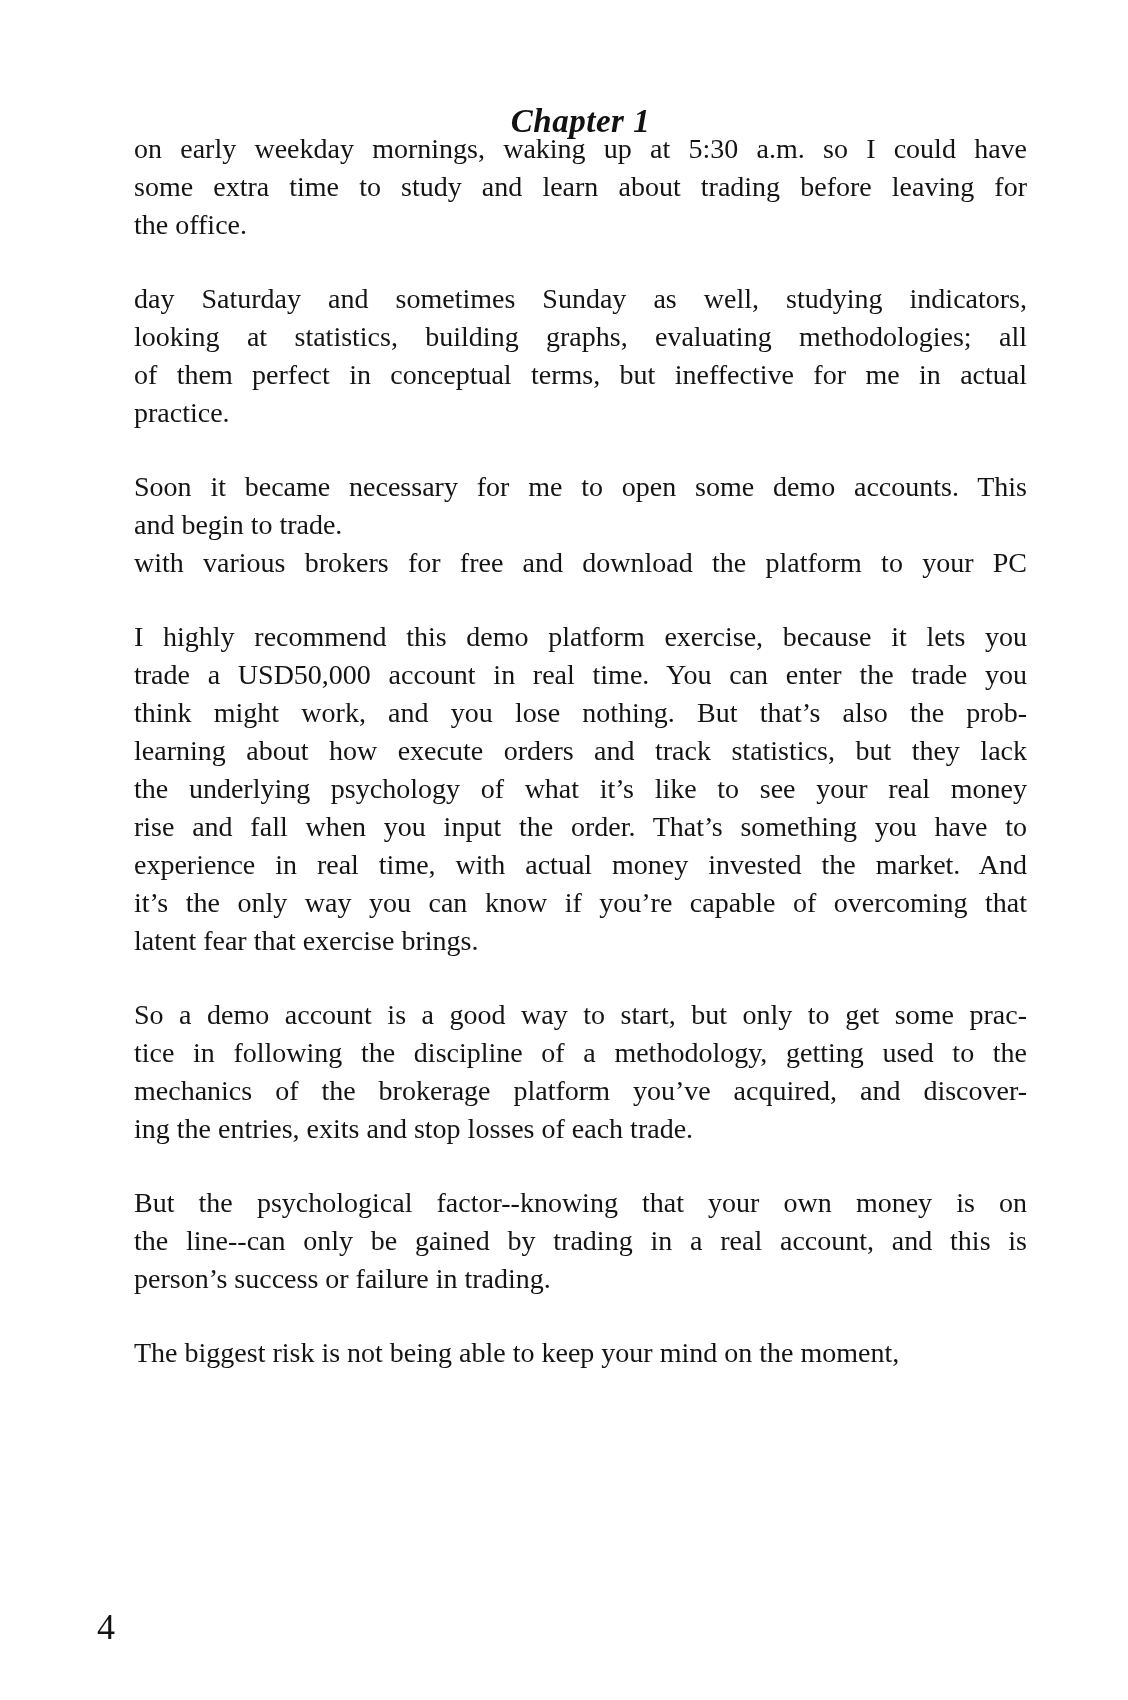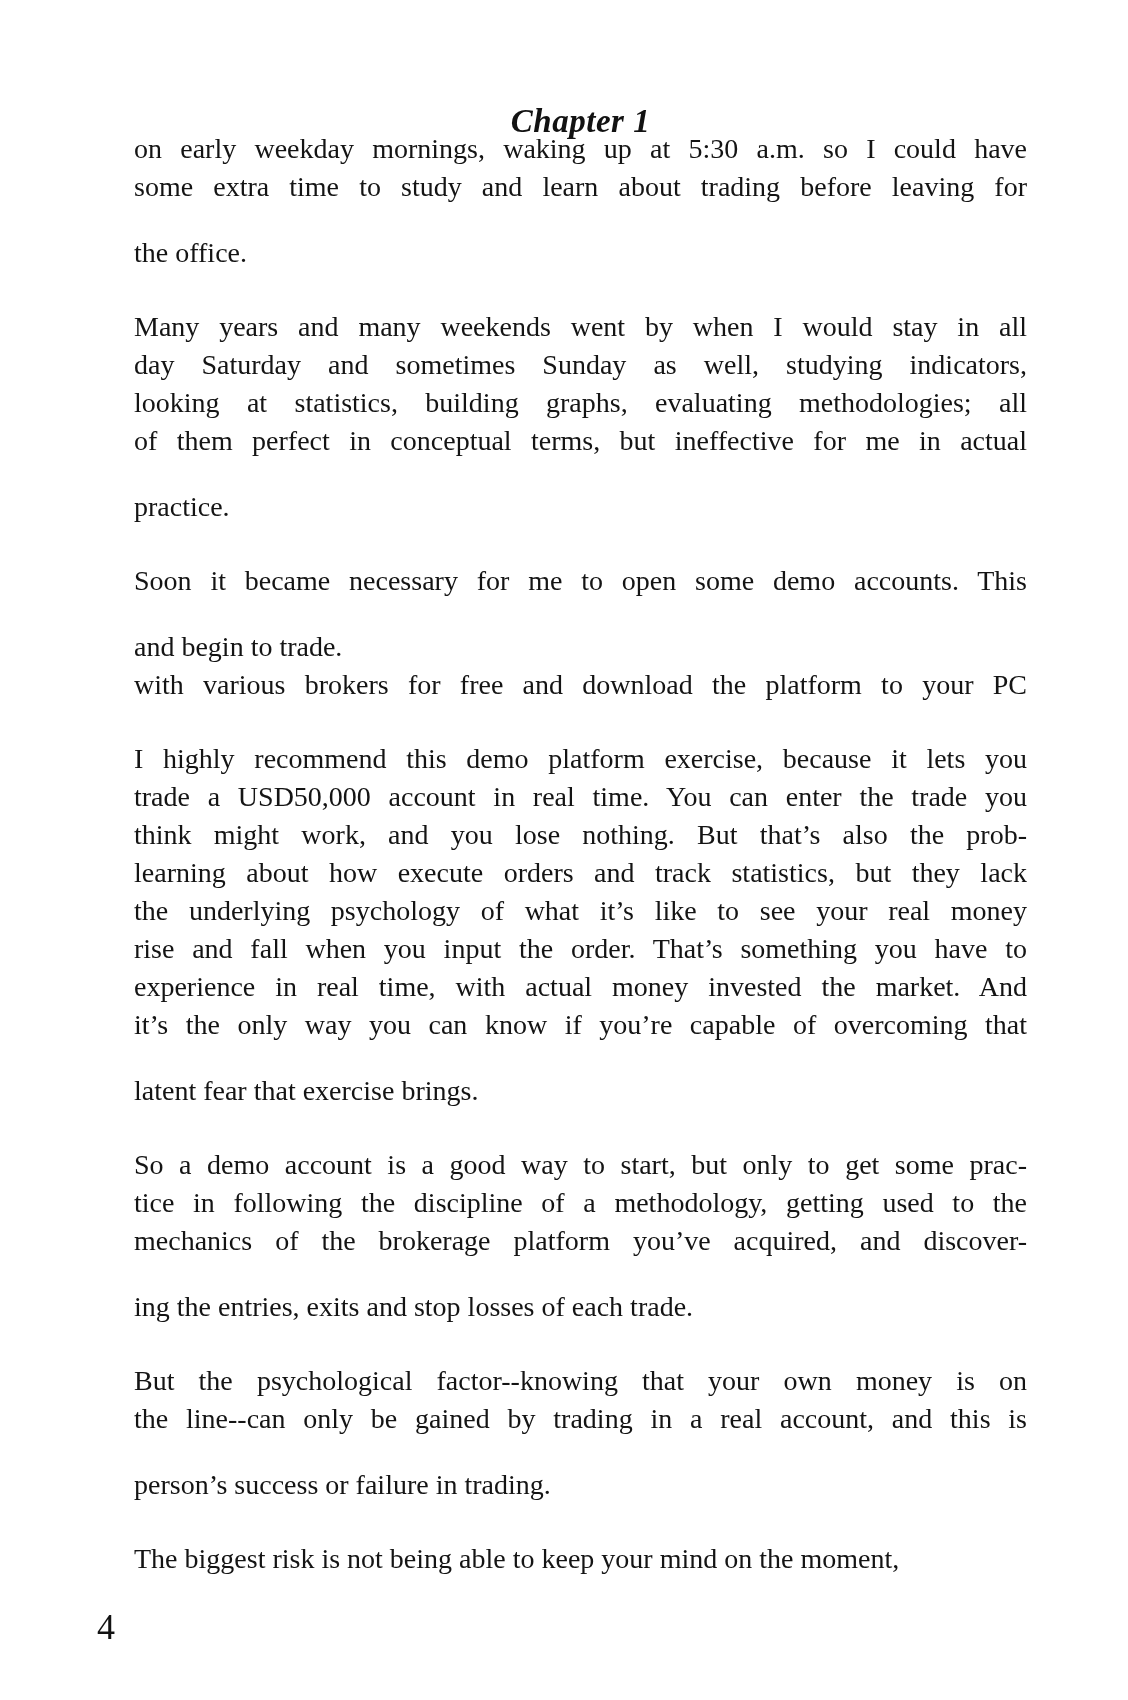--- a/index.html
+++ b/index.html
@@ -45,21 +45,20 @@
     height: 38px;
     overflow: hidden;
     text-align: justify;
     text-align-last: justify;
     text-justify: inter-word;
     white-space: normal;
   }
   .line.last {
     text-align: left;
     text-align-last: left;
-    margin-top: 28px;
   }
   .page-number {
     position: absolute;
     left: 97px;
     top: 1606px;
     font-size: 36px;
     line-height: 42px;
     color: #121212;
   }
 </style>
@@ -72,21 +71,20 @@
 
   <div class="body-text">
 
     <div class="paragraph">
       <div class="line">on early weekday mornings, waking up at 5:30 a.m. so I could have</div>
       <div class="line">some extra time to study and learn about trading before leaving for</div>
       <div class="line last">the office.</div>
     </div>
 
     <div class="paragraph">
-      <div class="line">Many years and many weekends went by when I would stay in all</div>
       <div class="line">day Saturday and sometimes Sunday as well, studying indicators,</div>
       <div class="line">looking at statistics, building graphs, evaluating methodologies; all</div>
       <div class="line">of them perfect in conceptual terms, but ineffective for me in actual</div>
       <div class="line last">practice.</div>
     </div>
 
     <div class="paragraph">
       <div class="line">Soon it became necessary for me to open some demo accounts. This</div>
       <div class="line last">and begin to trade.</div>
       <div class="line">with various brokers for free and download the platform to your PC</div>

